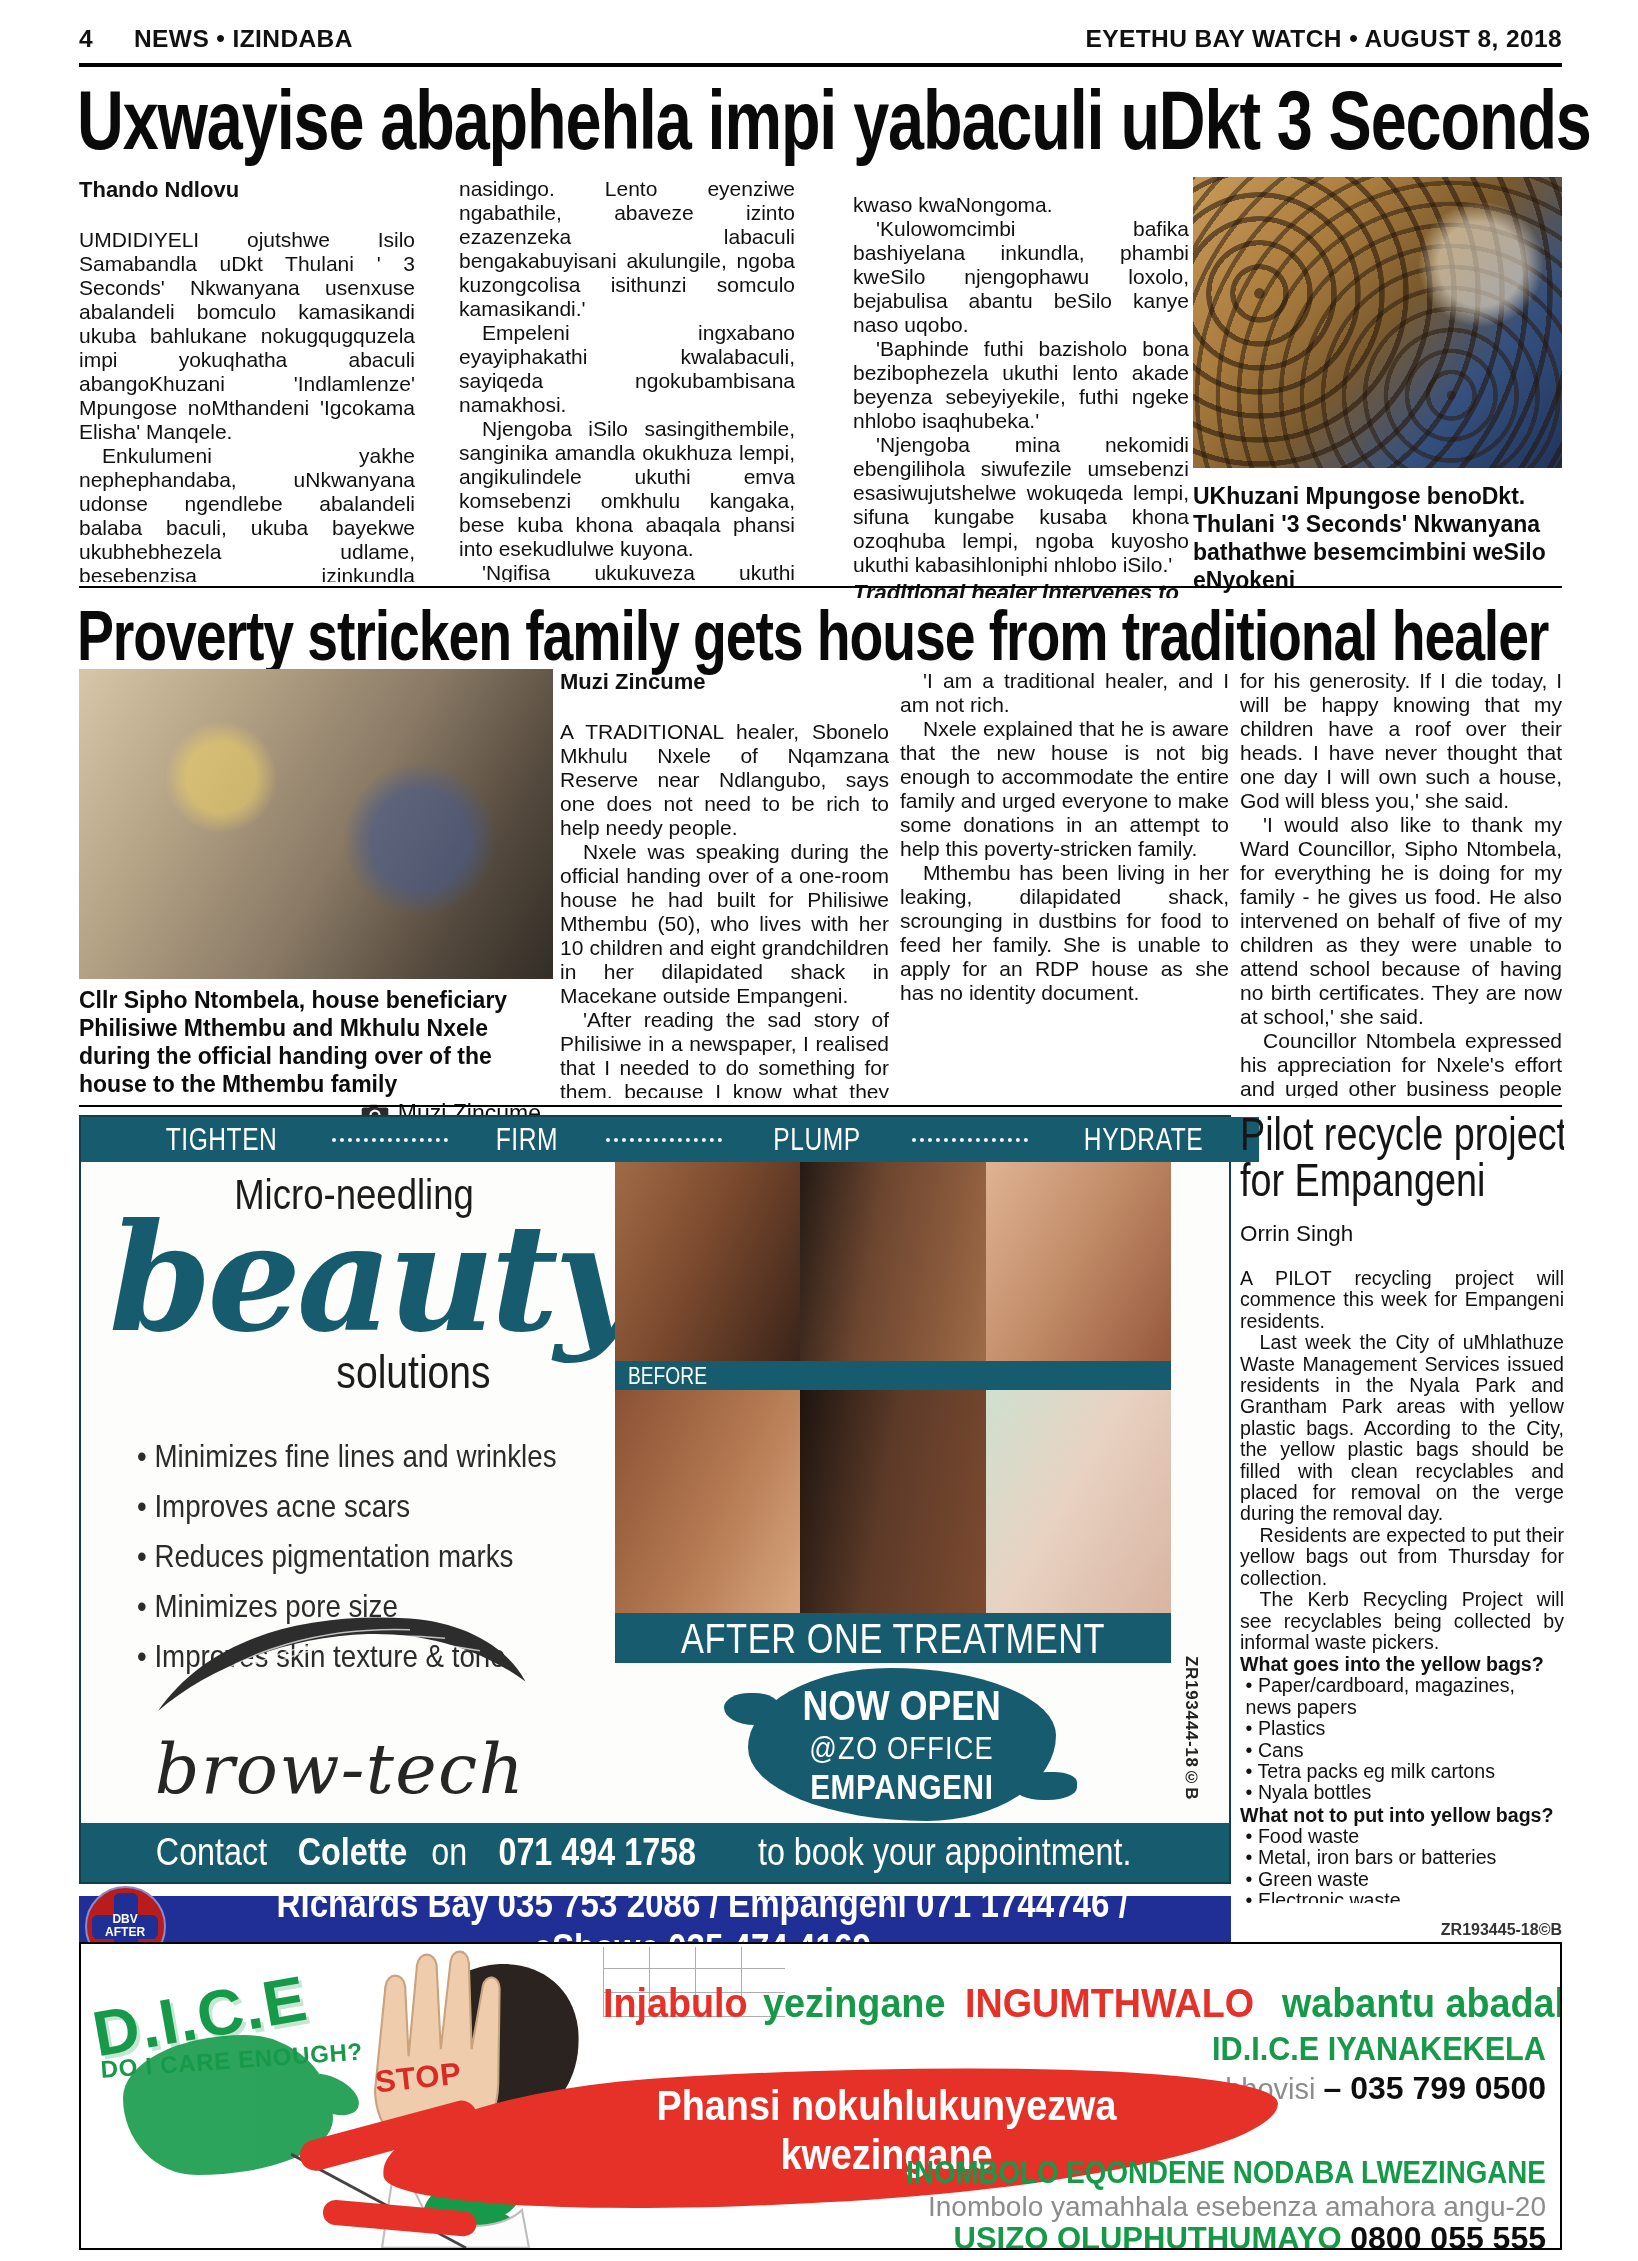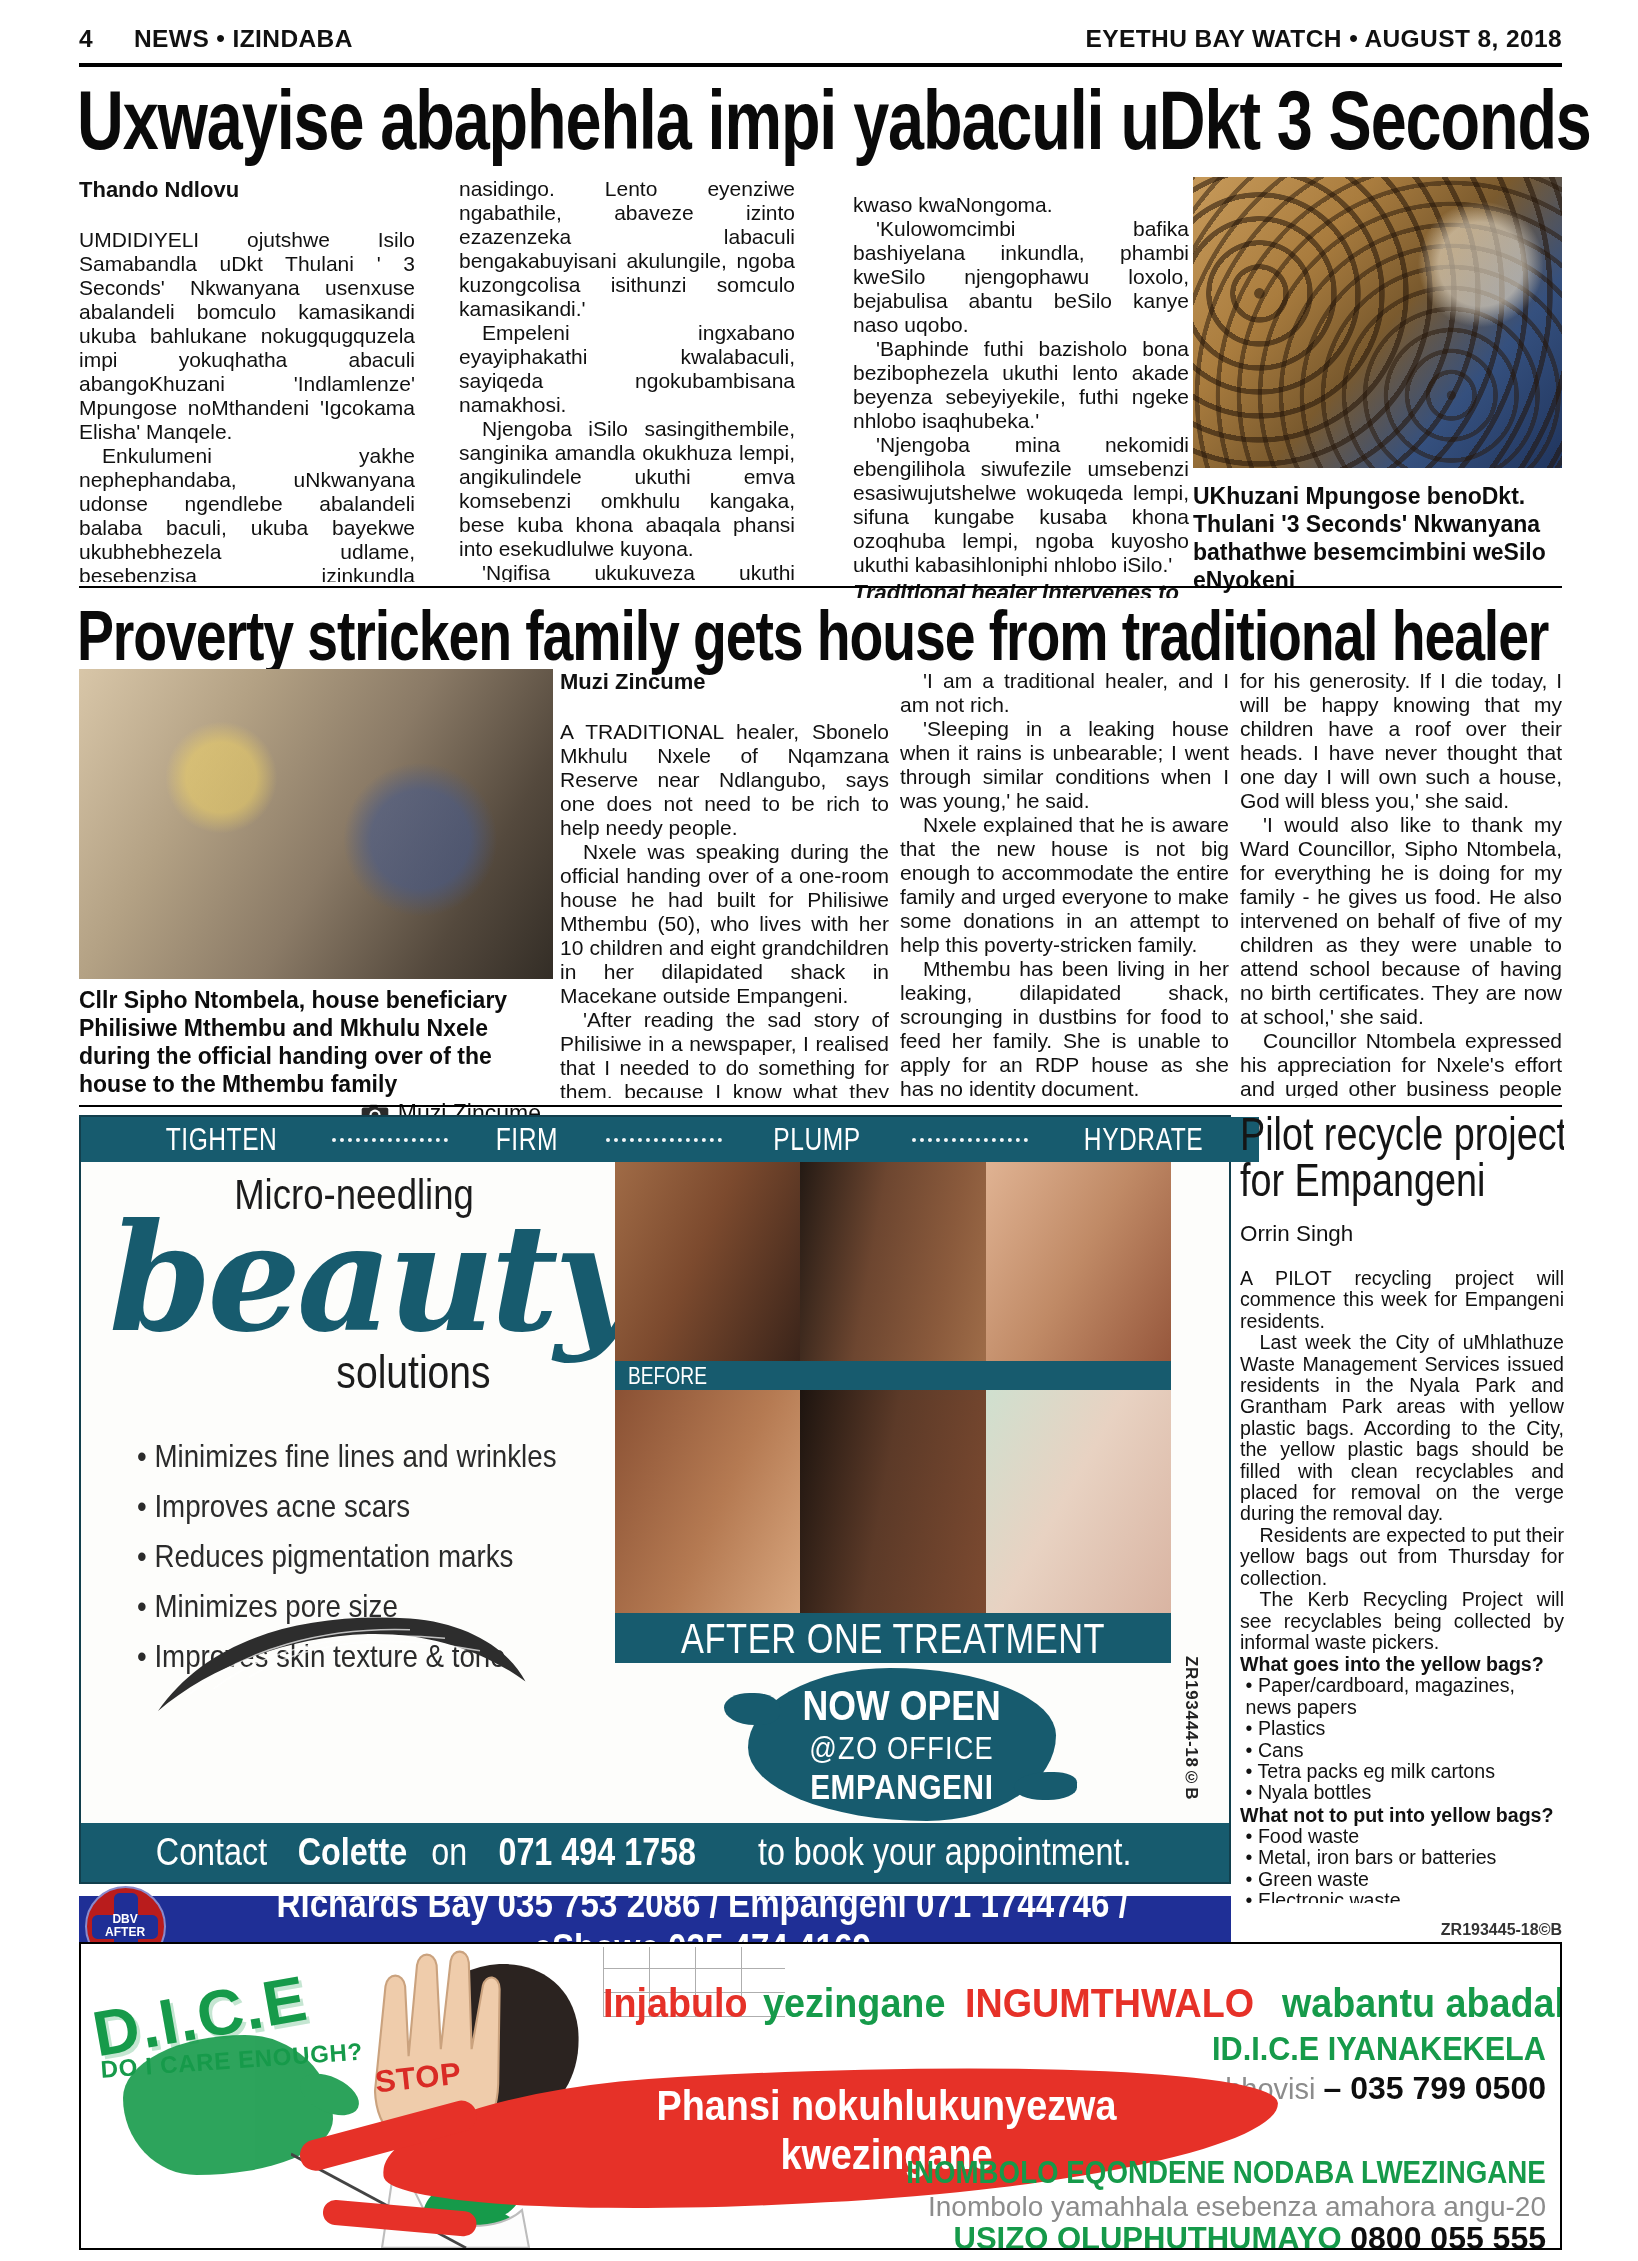--- a/index.html
+++ b/index.html
@@ -213,21 +213,20 @@
   </div>
 
   <div class="col" style="left:560px;top:669px;width:329px;height:429px;">
     <p class="byline">Muzi Zincume</p>
     <p class="bp">A TRADITIONAL healer, Sbonelo Mkhulu Nxele of Nqamzana Reserve near Ndlangubo, says one does not need to be rich to help needy people.</p>
     <p class="bp ind">Nxele was speaking during the official handing over of a one-room house he had built for Philisiwe Mthembu (50), who lives with her 10 children and eight grandchildren in her dilapidated shack in Macekane outside Empangeni.</p>
     <p class="bp ind">'After reading the sad story of Philisiwe in a newspaper, I realised that I needed to do something for them, because I know what they were going through.</p>
   </div>
   <div class="col" style="left:900px;top:669px;width:329px;height:429px;">
     <p class="bp ind">'I am a traditional healer, and I am not rich.</p>
-    <p class="bp ind">'Sleeping in a leaking house when it rains is unbearable; I went through similar conditions when I was young,' he said.</p>
     <p class="bp ind">Nxele explained that he is aware that the new house is not big enough to accommodate the entire family and urged everyone to make some donations in an attempt to help this poverty-stricken family.</p>
     <p class="bp ind">Mthembu has been living in her leaking, dilapidated shack, scrounging in dustbins for food to feed her family. She is unable to apply for an RDP house as she has no identity document.</p>
 
   </div>
   <div class="col" style="left:1240px;top:669px;width:322px;height:429px;">
     <p class="bp">for his generosity. If I die today, I will be happy knowing that my children have a roof over their heads. I have never thought that one day I will own such a house, God will bless you,' she said.</p>
     <p class="bp ind">'I would also like to thank my Ward Councillor, Sipho Ntombela, for everything he is doing for my family - he gives us food. He also intervened on behalf of five of my children as they were unable to attend school because of having no birth certificates. They are now at school,' she said.</p>
     <p class="bp ind">Councillor Ntombela expressed his appreciation for Nxele's effort and urged other business people and local residents to come forward to help.</p>
   </div>
 
@@ -260,20 +259,21 @@
 
     <div class="brow">
       <svg width="392" height="133" viewBox="0 0 560 190">
         <path d="M20,160 C90,60 220,18 380,28 C460,34 520,70 545,118 C480,70 400,48 320,50 C200,54 90,100 20,160 Z" fill="#2d2d2d"></path>
         <g stroke="#fff" stroke-width="2" opacity=".7">
           <path d="M60,140 C140,70 260,40 380,44" fill="none"></path>
           <path d="M100,128 C180,66 300,44 430,56" fill="none"></path>
           <path d="M150,112 C230,60 340,48 480,74" fill="none"></path>
         </g>
       </svg>
+      <div class="brow-name">brow-tech</div>
     </div>
 
     <div class="grid">
       <div class="grid-row">
         <div class="cell c1"></div>
         <div class="cell c2"></div>
         <div class="cell c3"></div>
       </div>
       <div class="band" id="before-band">
         <span>BEFORE</span>

